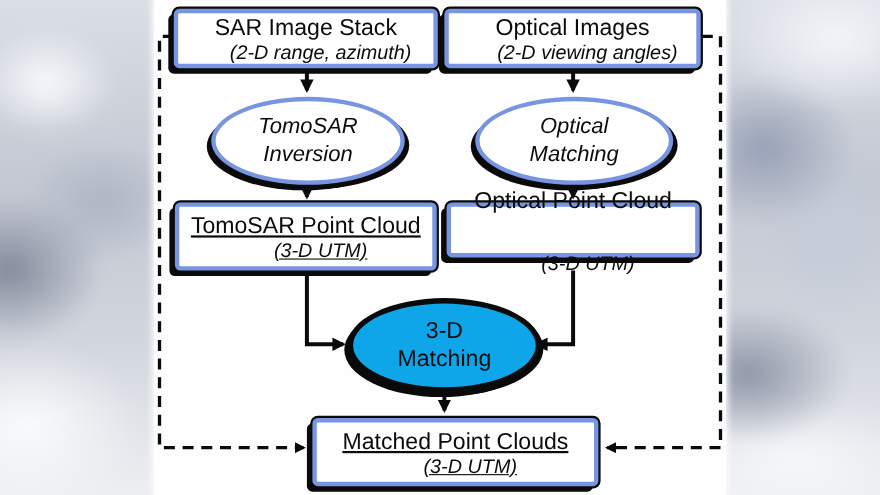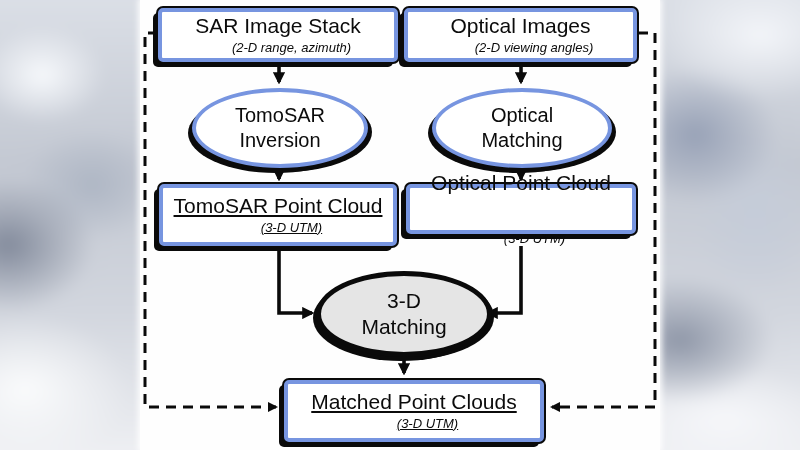--- a/index.html
+++ b/index.html
@@ -34,30 +34,30 @@
 
   .node{position:absolute;box-sizing:border-box;z-index:3;display:flex;flex-direction:column;
         align-items:center;justify-content:center;text-align:center;color:#0b0b0b;}
   .box{
     background:#fff;
     border:4px solid var(--accent,#7795e0);
     border-radius:5px;
     box-shadow:0 0 0 2px #0a0a0a, -5px 5px 0 0 #0a0a0a;
   }
   .box .t{font-size:21px;line-height:25px;letter-spacing:0px;}
-  .box .s{font-size:13px;line-height:20px;font-style:italic;margin-left:27px;}
+  .box .s{font-size:18px;line-height:20px;font-style:italic;margin-left:27px;}
   .ellipse{
     background:#fff;
     border:4px solid var(--accent,#7795e0);
     border-radius:50%;
     box-shadow:-4px 5px 0 0 #0a0a0a, 4px 4px 0 0 #0a0a0a;
   }
-  .ellipse .t{font-size:20px;line-height:25px;}
+  .ellipse .t{font-size:20px;line-height:25px;font-style:italic;}
   .ellipse-black{
-    background:#e5e5e5;border:5px solid #0a0a0a;border-radius:50%;
+    background:#0ea5e9;border:5px solid #0a0a0a;border-radius:50%;
     box-shadow:-3px 4px 0 0 #0a0a0a, 2px 3px 0 0 #0a0a0a;
   }
   .ellipse-black .t{font-size:21px;line-height:26px;}
 </style>
 </head>
 <body>
 
 <div class="bg-blur"></div>
 <div class="slide"></div>
 

